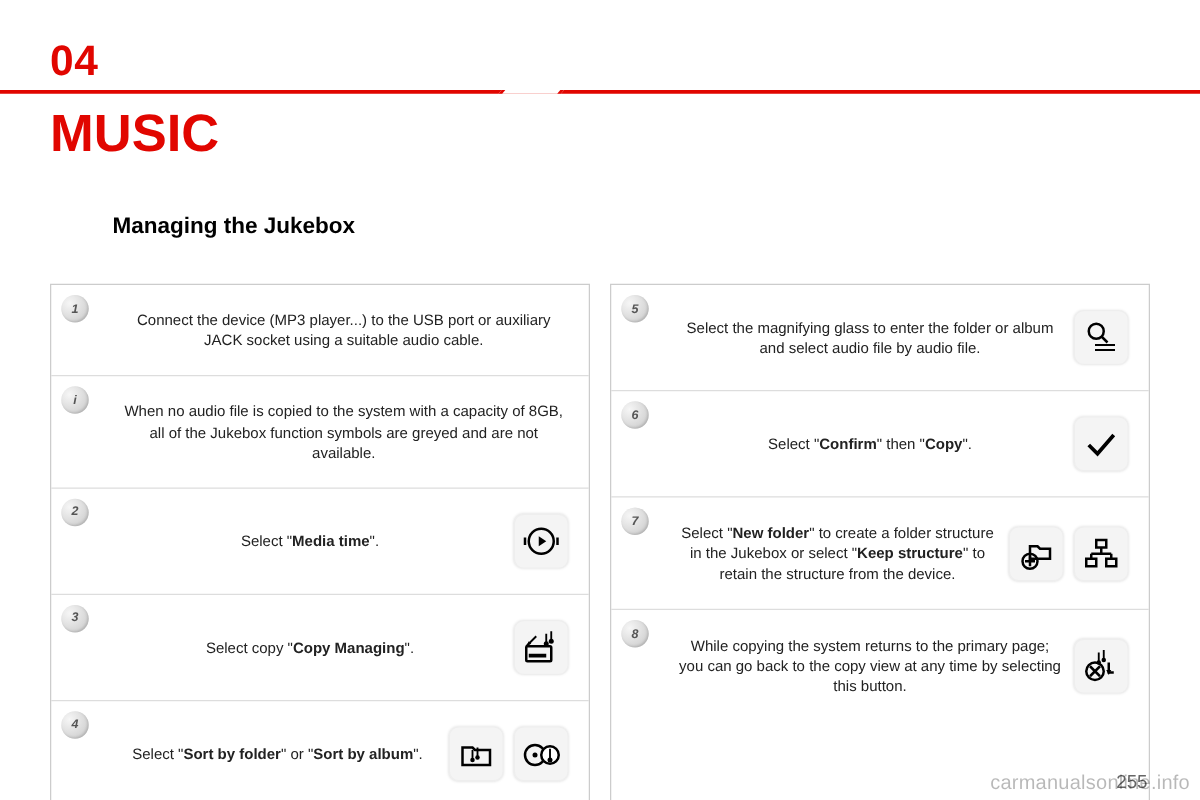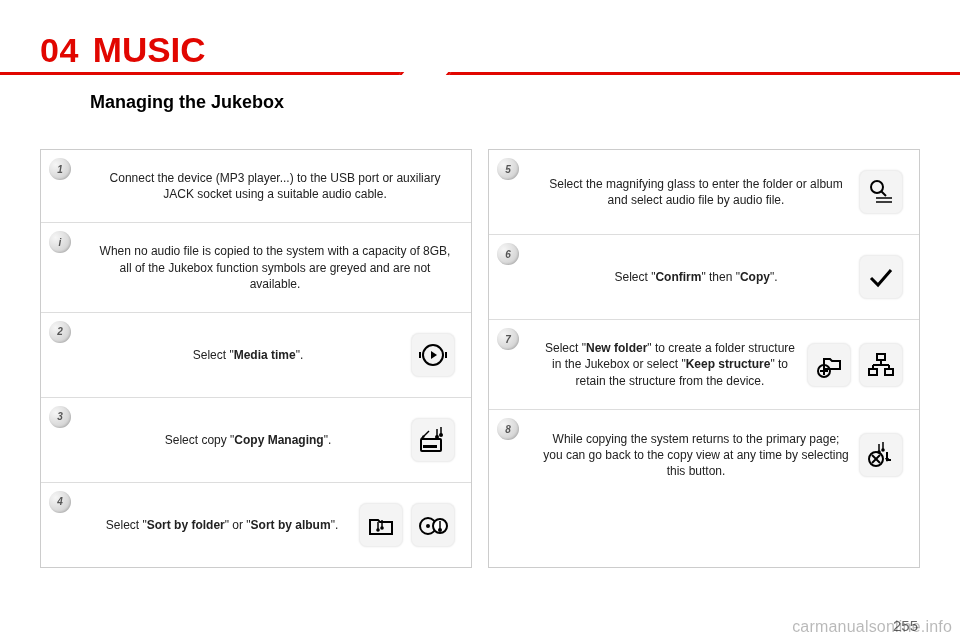--- a/index.html
+++ b/index.html
@@ -26,45 +26,46 @@
     top: 42px;
     left: -40px;
     right: -40px;
   }
   .chapter-row {
     display: flex;
     align-items: baseline;
     gap: 14px;
     padding-left: 0px;
     padding-bottom: 6px;
+    flex-direction: column;
   }
   .chapter-num {
     font-size: 34px;
     font-weight: 800;
     color: #e10600;
     letter-spacing: 0.5px;
   }
   .chapter-title {
-    font-size: 35px;
+    font-size: 42px;
     font-weight: 800;
     color: #e10600;
   }
   .notch {
     position: absolute;
     top: 42px;
     left: 360px;
     width: 50px;
     height: 3px;
     background: #fff;
     transform: skewX(-40deg);
     border-left: 3px solid #e10600;
     border-right: 3px solid #e10600;
   }
   .subheader-row {
-    margin-top: 16px;
+    margin-top: 33px;
     padding-left: 50px;
     position: relative;
   }
   .subheader {
     font-size: 18px;
     font-weight: 700;
     color: #000;
   }
   .columns {
     display: flex;

